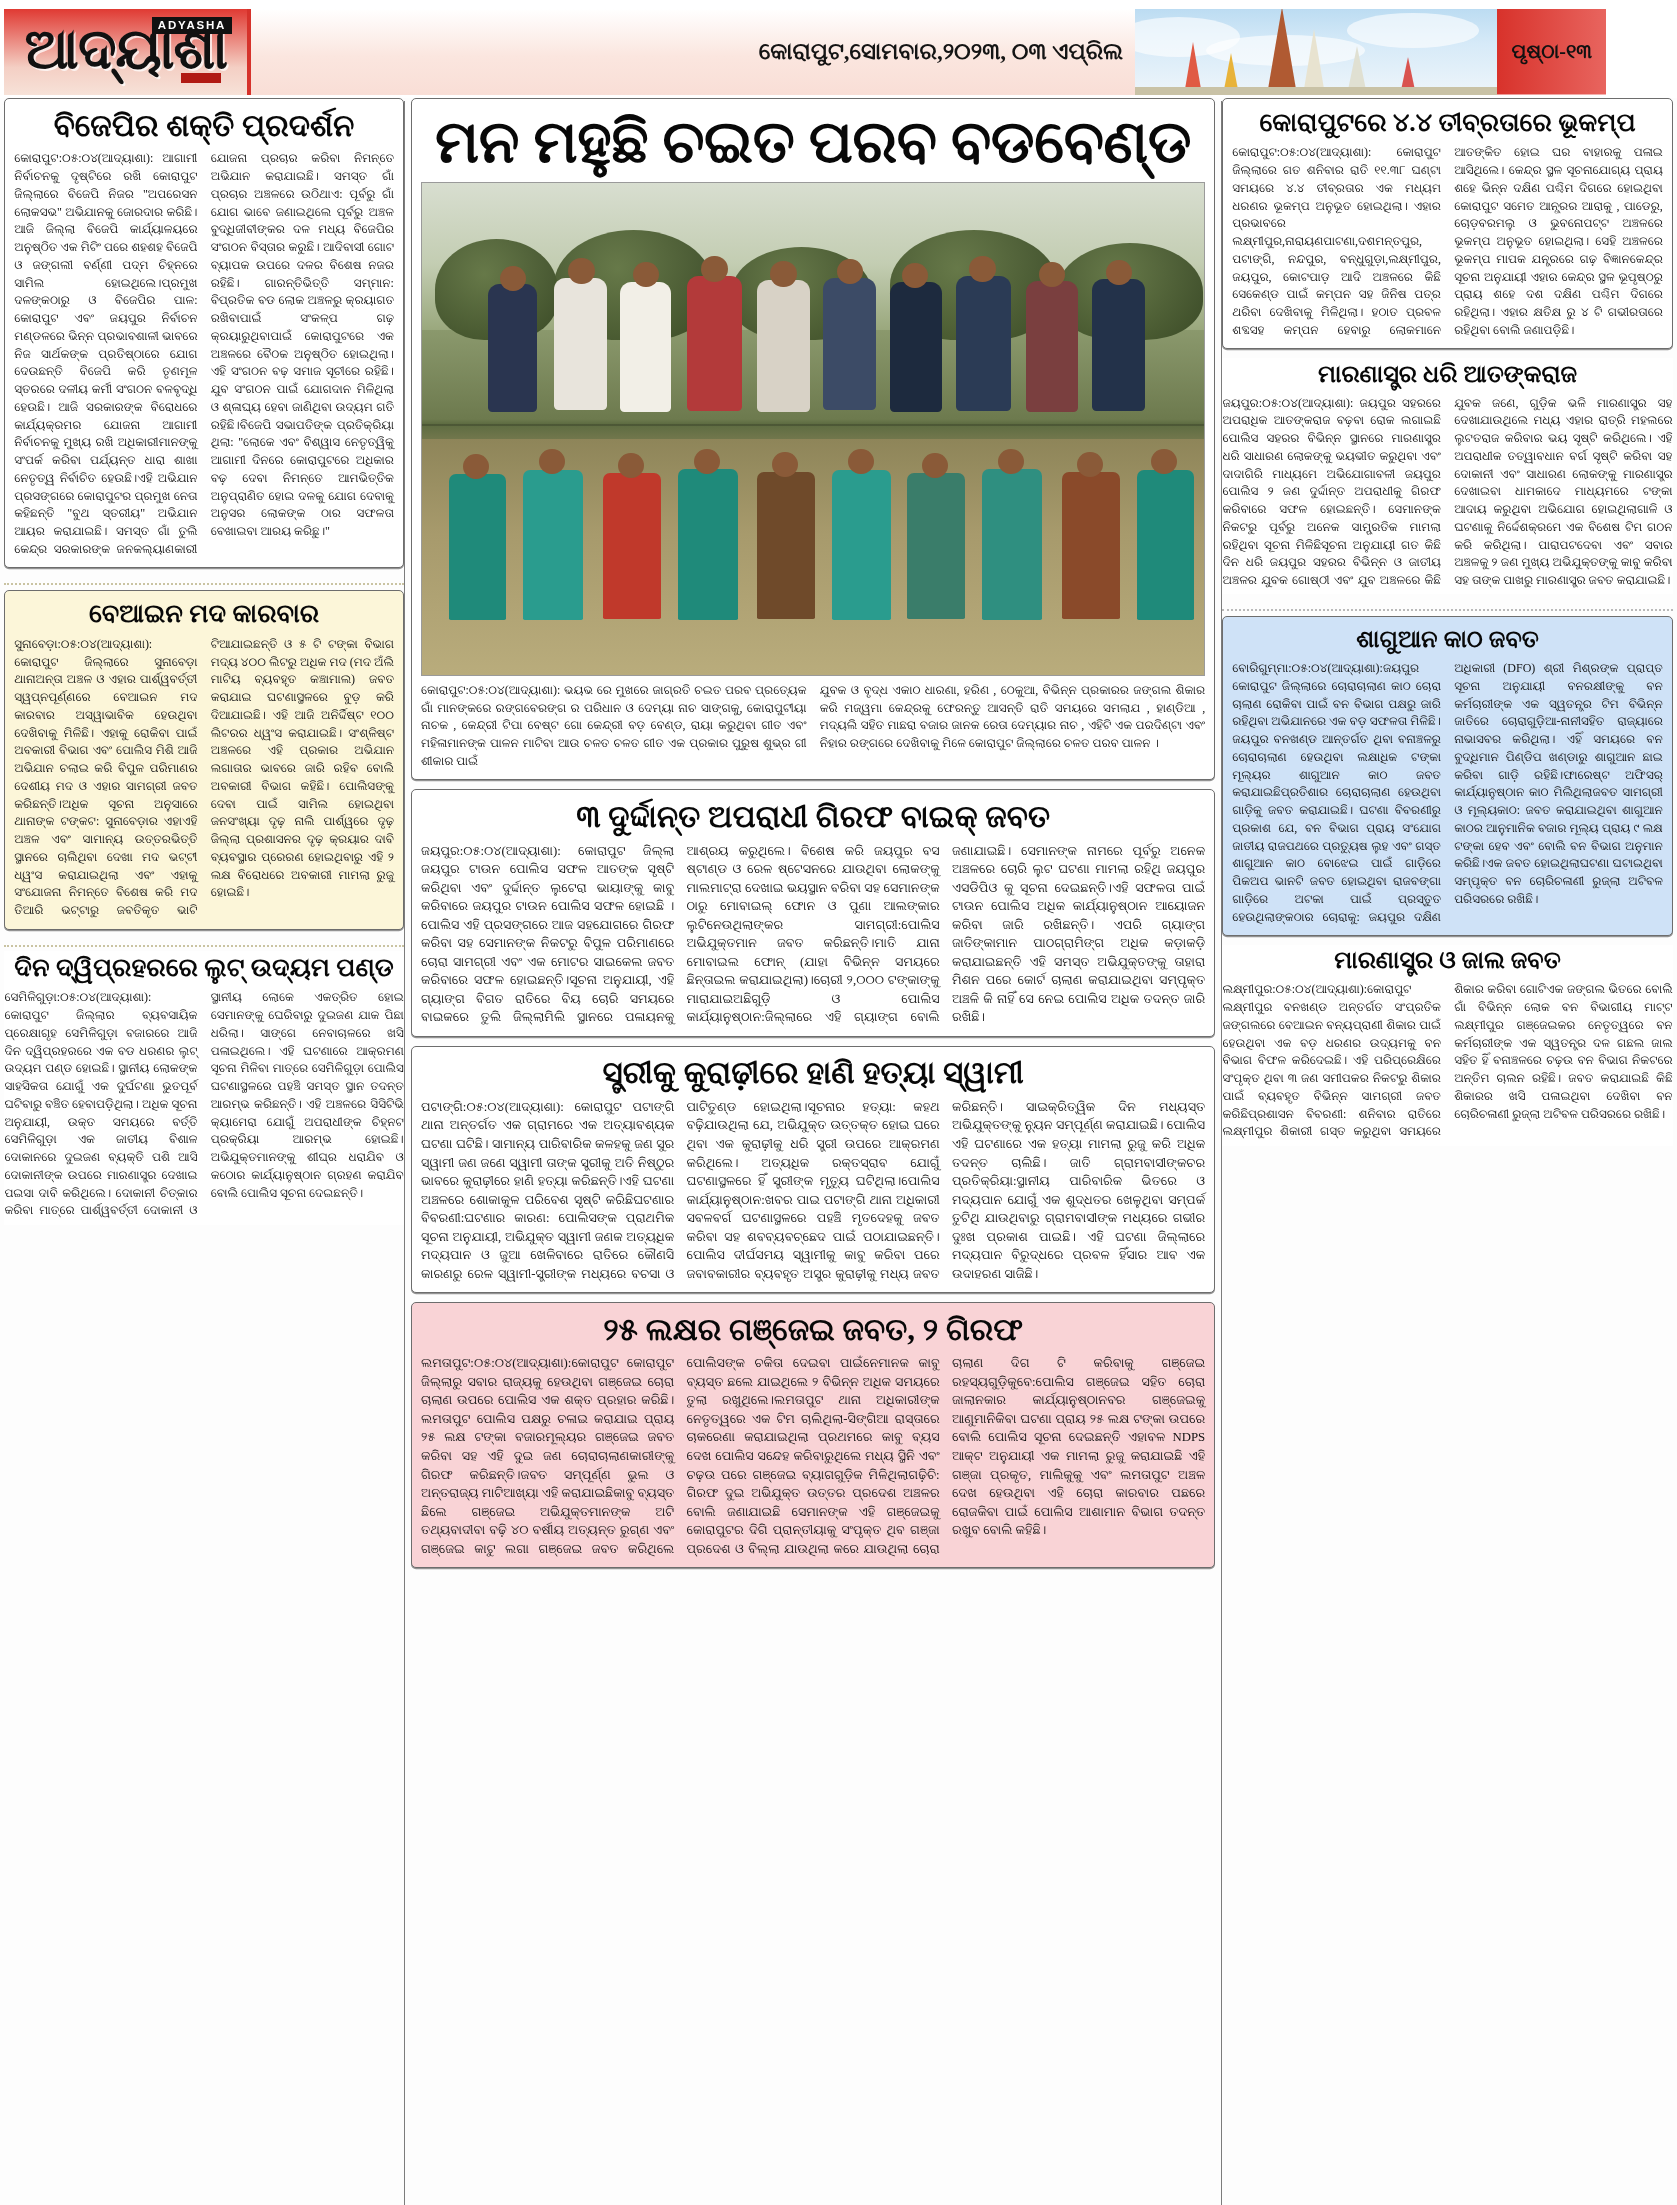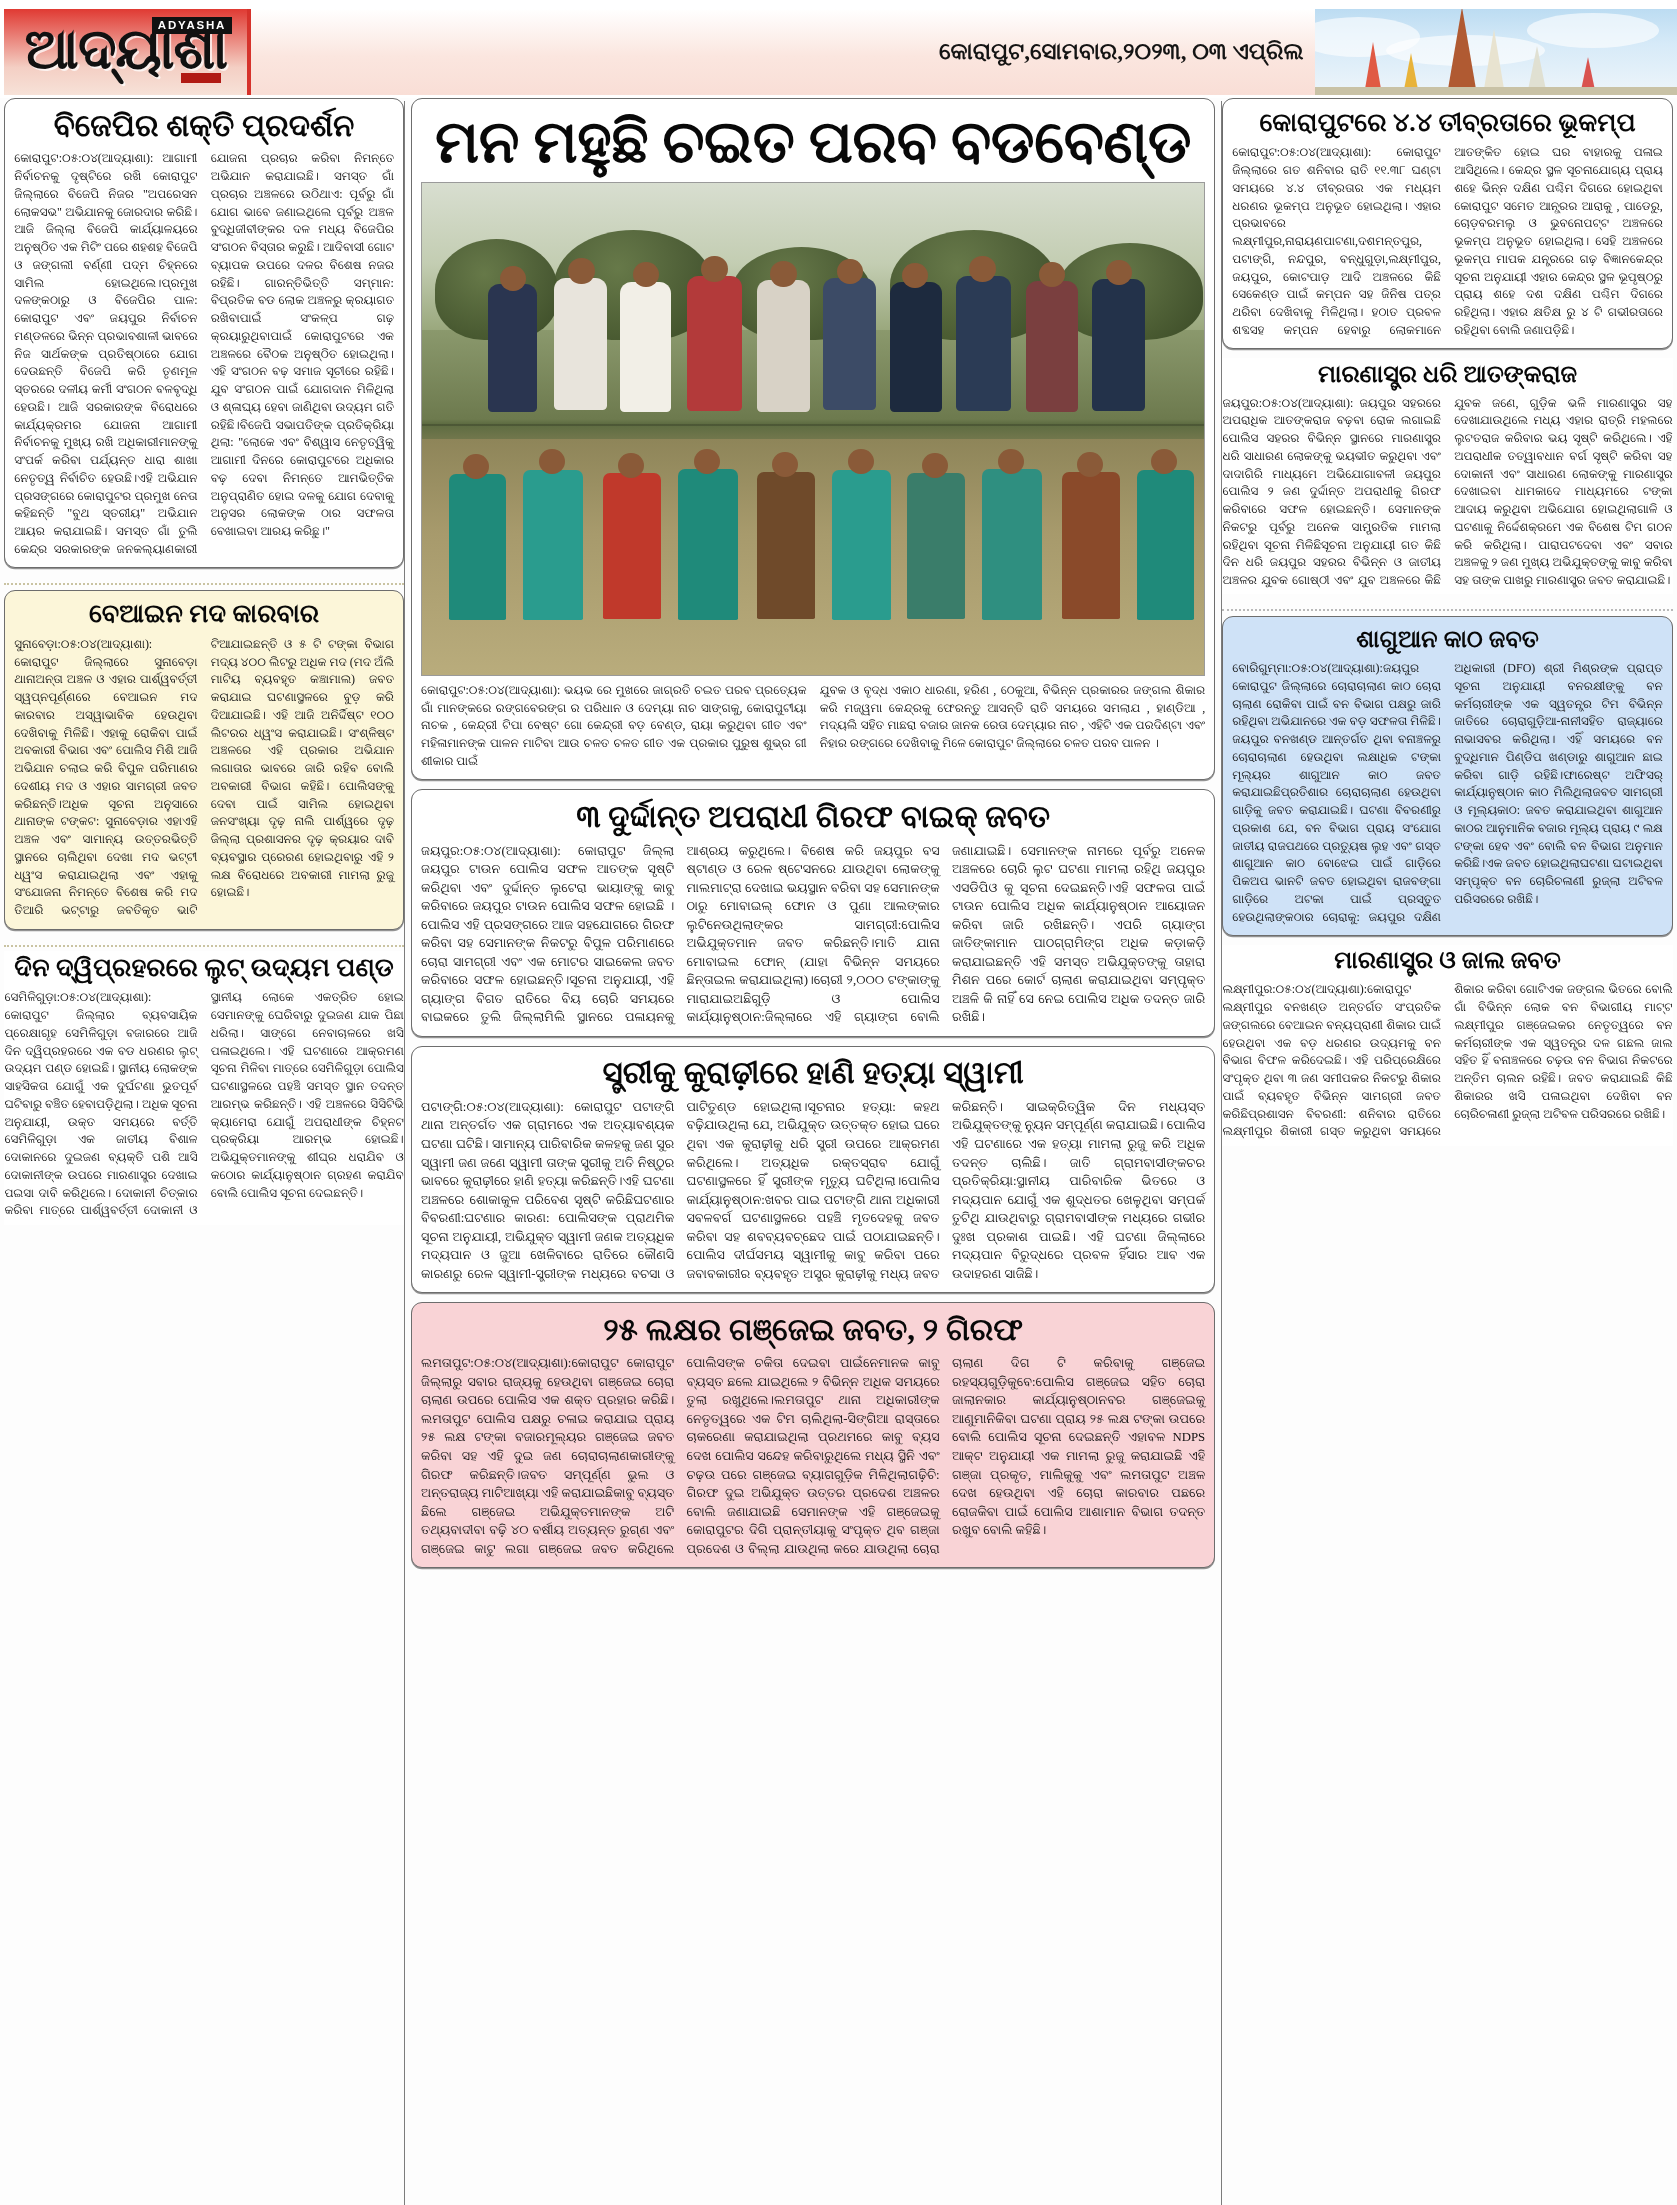--- a/index.html
+++ b/index.html
@@ -152,21 +152,21 @@
 
   .vrule {
     width: 1.3px;
     background: #7c7c7c;
     margin: 2.6px 0;
   }
 
   
   .card {
     border: 1.3px solid #6d6d6d;
-    border-radius: 11px;
+    border-radius: 5px;
     background: #fff;
     padding: 7px 8.8px 8.8px 8.8px;
     margin-bottom: 8.8px;
     box-shadow: 0 1.3px 0 rgba(60,60,60,.55);
   }
   .card.plain { border: none; box-shadow: none; border-radius: 0; padding: 0 0 4.4px 0; }
   .card.tint-cream { background: #fcf6d9; }
   .card.tint-pink  { background: #f9d3d6; }
   .card.tint-blue  { background: #cfe2f7; }
 
@@ -264,20 +264,24 @@
       <div class="cloud" style="left:212px;top:4.4px;width:132px;height:35px;"></div>
       <div class="spire" style="left:132px;border-bottom:88px solid #b05a32;"></div>
       <div class="spire" style="left:168px;border-bottom:66px solid #e8e3d0;border-left-width:11.5px;border-right-width:11.5px;"></div>
       <div class="spire" style="left:49px;border-bottom:53px solid #e05a44;border-left-width:9.7px;border-right-width:9.7px;"></div>
       <div class="spire" style="left:88px;border-bottom:42px solid #e8b33a;border-left-width:8.8px;border-right-width:8.8px;"></div>
       <div class="spire" style="left:212px;border-bottom:49px solid #e0e0d2;border-left-width:10.6px;border-right-width:10.6px;"></div>
       <div class="spire" style="left:265px;border-bottom:38px solid #d9534f;border-left-width:8.8px;border-right-width:8.8px;"></div>
       <div style="position:absolute;left:0;right:0;bottom:0;height:8px;background:#c9c2a6;"></div>
     </div>
 
+    <div class="page-flag">
+      <div class="bg"></div>
+      <div class="label">ପୃଷ୍ଠା-୧୩</div>
+    </div>
   </div>
 
   <div class="grid">
 
     <div class="col col-left">
 
       <div class="card">
         <div class="hl hl-lg">ବିଜେପିର ଶକ୍ତି ପ୍ରଦର୍ଶନ</div>
         <div class="body-2col">
           <p class="txt">କୋରାପୁଟ:୦୫:୦୪(ଆଦ୍ୟାଶା): ଆଗାମୀ ନିର୍ବାଚନକୁ ଦୃଷ୍ଟିରେ ରଖି କୋରାପୁଟ ଜିଲ୍ଲାରେ ବିଜେପି ନିଜର "ଅପରେସନ ଲୋକସଭ" ଅଭିଯାନକୁ ଜୋରଦାର କରିଛି। ଆଜି ଜିଲ୍ଲା ବିଜେପି କାର୍ଯ୍ୟାଳୟରେ ଅନୁଷ୍ଠିତ ଏକ ମିଟିଂ ପରେ ଶହଶହ ବିଜେପି ଓ ଜଙ୍ଗଲୀ ବର୍ଣ୍ଣୀ ପଦ୍ମ ଚିହ୍ନରେ ସାମିଲ ହୋଇଥିଲେ।ପ୍ରମୁଖ ଦଳଙ୍କଠାରୁ ଓ ବିଜେପିର ପାଳ: କୋରାପୁଟ ଏବଂ ଜୟପୁର ନିର୍ବାଚନ ମଣ୍ଡଳରେ ଭିନ୍ନ ପ୍ରଭାବଶାଳୀ ଭାବରେ ନିଜ ସାର୍ଥକଙ୍କ ପ୍ରତିଷ୍ଠାରେ ଯୋଗ ଦେଉଛନ୍ତି ବିଜେପି କରି ତୃଣମୂଳ ସ୍ତରରେ ଦଳୀୟ କର୍ମୀ ସଂଗଠନ ବଳବୃଦ୍ଧି ହେଉଛି। ଆଜି ସରକାରଙ୍କ ବିରୋଧରେ କାର୍ଯ୍ୟକ୍ରମର ଯୋଜନା ଆଗାମୀ ନିର୍ବାଚନକୁ ମୁଖ୍ୟ ରଖି ଅଧିକାରୀମାନଙ୍କୁ ସଂପର୍କ କରିବା ପର୍ଯ୍ୟନ୍ତ ଧାରା ଶାଖା ନେତୃତ୍ୱ ନିର୍ବାଚିତ ହେଉଛି।ଏହି ଅଭିଯାନ ପ୍ରସଙ୍ଗରେ କୋରାପୁଟର ପ୍ରମୁଖ ନେତା କହିଛନ୍ତି "ବୁଥ ସ୍ତରୀୟ" ଅଭିଯାନ ଆୟର କରାଯାଇଛି। ସମସ୍ତ ଗାଁ ତୁଲି କେନ୍ଦ୍ର ସରକାରଙ୍କ ଜନକଲ୍ୟାଣକାରୀ ଯୋଜନା ପ୍ରଚାର କରିବା ନିମନ୍ତେ ଅଭିଯାନ କରାଯାଇଛି। ସମସ୍ତ ଗାଁ ପ୍ରଚାର ଅଞ୍ଚଳରେ ଉଠିଥାଏ: ପୂର୍ବରୁ ଗାଁ ଯୋଗ ଭାବେ ଜଣାଇଥିଲେ ପୂର୍ବରୁ ଅଞ୍ଚଳ ବୁଦ୍ଧିଜୀବୀଙ୍କର ଦଳ ମଧ୍ୟ ବିଜେପିର ସଂଗଠନ ବିସ୍ତାର କରୁଛି। ଆଦିବାସୀ ଗୋଟ ବ୍ୟାପକ ଉପରେ ଦଳର ବିଶେଷ ନଜର ରହିଛି। ଗାରନ୍ତିଭିତ୍ତି ସମ୍ମାନ: ବିପ୍ରତିକ ବଡ ଲୋକ ଅଞ୍ଚଳରୁ କ୍ରୟାଗତ ରଖିବାପାଇଁ ସଂକଳ୍ପ ଗଢ଼ କ୍ରୟାରୁଥିବାପାଇଁ କୋରାପୁଟରେ ଏକ ଅଞ୍ଚଳରେ ବୈଠକ ଅନୁଷ୍ଠିତ ହୋଇଥିଲା। ଏହି ସଂଗଠନ ବଢ଼ ସମାଜ ସୂଚୀରେ ରହିଛି। ଯୁବ ସଂଗଠନ ପାଇଁ ଯୋଗଦାନ ମିଳିଥିଲା ଓ ଶ୍ଳାଘ୍ୟ ହେବା ଜାଣିଥିବା ଉଦ୍ୟମ ଗତି ରହିଛି।ବିଜେପି ସଭାପତିଙ୍କ ପ୍ରତିକ୍ରିୟା ଥିଲା: "ଲୋକେ ଏବଂ ବିଶ୍ୱାସ ନେତୃତ୍ୱିକୁ ଆଗାମୀ ଦିନରେ କୋରାପୁଟରେ ଅଧିକାର ବଢ଼ ଦେବା ନିମନ୍ତେ ଆମଭିତ୍ତିକ ଅନୁପ୍ରାଣିତ ହୋଇ ଦଳକୁ ଯୋଗ ଦେବାକୁ ଅନୁସର ଲୋକଙ୍କ ଠାର ସଫଳତା ବେଖାଇବା ଆରୟ କରିଛୁ।"</p>

